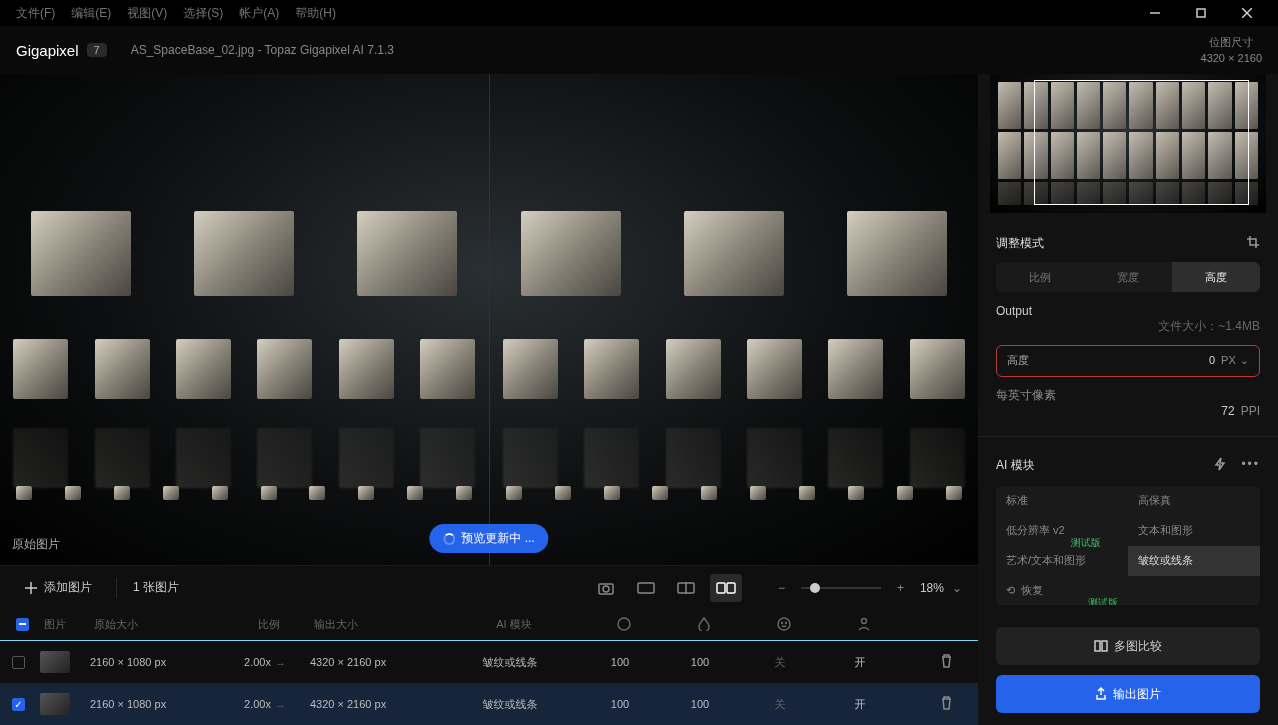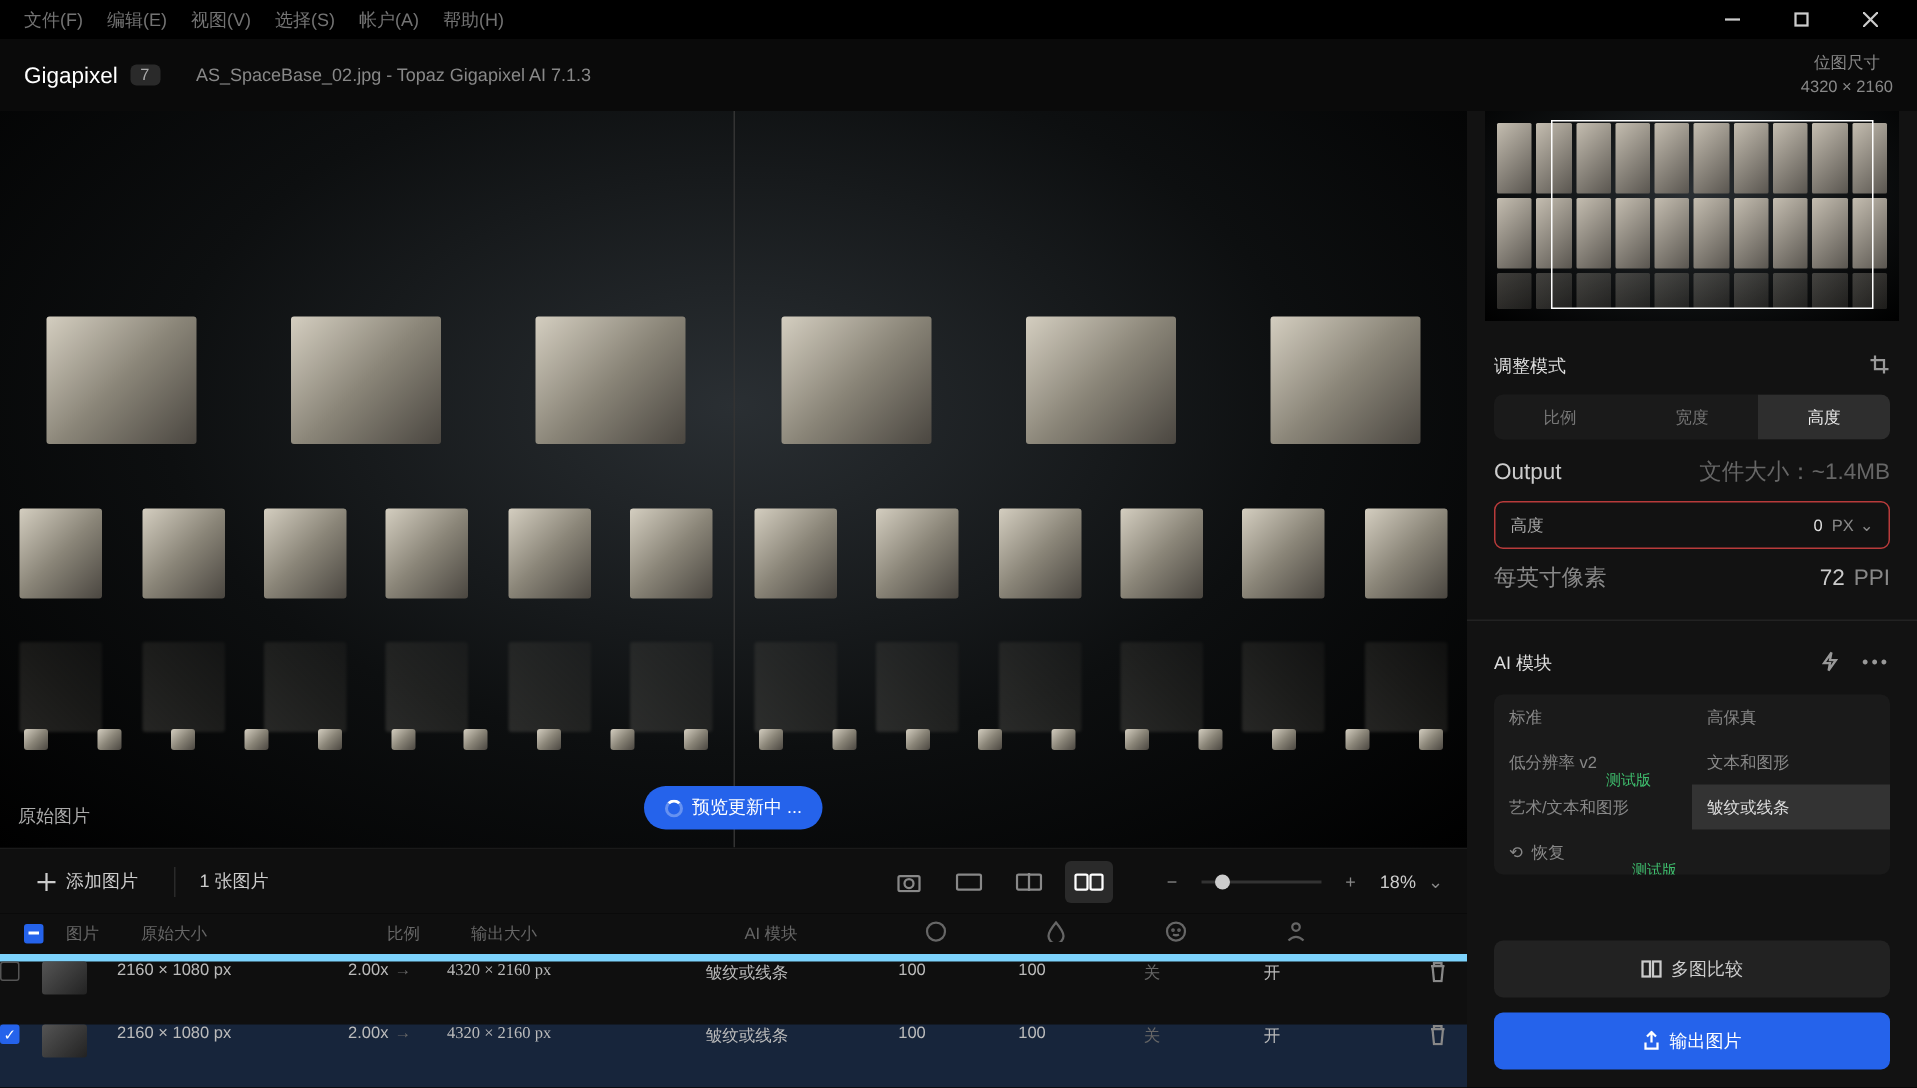--- a/index.html
+++ b/index.html
@@ -33,48 +33,48 @@
 .toolbar { display:flex; align-items:center; height:44px; padding:0 16px; background:#0f0f0f; border-top:1px solid #1a1a1a; gap:8px; }
 .add-btn { display:flex; align-items:center; gap:6px; color:#ccc; cursor:pointer; padding:4px 8px; }
 .divider { width:1px; height:20px; background:#2a2a2a; margin:0 8px; }
 .toolbar-fill { flex:1; }
 .view-btn { width:32px; height:28px; display:flex; align-items:center; justify-content:center; cursor:pointer; border-radius:4px; color:#888; }
 .view-btn.active { background:#2a2a2a; color:#fff; }
 .zoom-track { width:80px; height:2px; background:#333; position:relative; margin:0 8px; }
 .zoom-thumb { width:10px; height:10px; background:#ccc; border-radius:50%; position:absolute; top:-4px; left:12%; }
 .zoom-val { color:#ccc; font-size:12px; display:flex; align-items:center; gap:4px; margin-left:8px; }
 .table { background:#0f0f0f; }
-.thead { display:flex; align-items:center; height:32px; padding:0 16px; color:#666; font-size:11px; border-bottom:5px solid #7dd3fc; }
-.trow { display:flex; align-items:flex-start; height:42px; padding:0 0; font-size:11px; color:#bbb; }
+.thead { display:flex; align-items:center; height:32px; padding:0 16px; color:#666; font-size:11px; border-bottom:1px solid #7dd3fc; }
+.trow { display:flex; align-items:center; height:42px; padding:0 12px; font-size:11px; color:#bbb; }
 .trow.sel { background:#17253b; }
 .col-check { width:28px; }
 .col-thumb { width:50px; }
 .col-size { width:130px; }
 .col-ratio { width:90px; text-align:center; display:flex; align-items:center; justify-content:center; gap:4px; }
-.col-out { width:130px;font-family:Liberation Serif, serif; }
+.col-out { width:130px; }
 .col-model { width:140px; text-align:center; }
 .col-num { width:80px; text-align:center; }
 .col-btn { width:80px; text-align:center; }
 .col-trash { margin-left:auto; width:40px; text-align:center; color:#888; cursor:pointer; }
 .thumb { width:30px; height:22px; background:linear-gradient(135deg,#555,#222); border-radius:2px; }
 .chk { width:13px; height:13px; border:1px solid #555; border-radius:2px; cursor:pointer; }
 .chk.on { background:#2563eb; border-color:#2563eb; color:#fff; display:flex; align-items:center; justify-content:center; font-size:10px; }
 .chk.mixed { background:#2563eb; border-color:#2563eb; }
 .chk.mixed::after { content:""; display:block; width:7px; height:2px; background:#fff; margin:4px auto; }
 .right { width:300px; background:#121212; display:flex; flex-direction:column; overflow-y:auto; }
 .nav-thumb { margin:0 12px 12px; height:140px; background:radial-gradient(ellipse at center 40%,#2a2f33 0%,#0d0f10 60%,#000 100%); position:relative; }
 .nav-thumb-inner { position:absolute; left:16%; top:4%; right:6%; bottom:6%; border:1px solid #fff; }
 .nav-robots { position:absolute; inset:8px; display:grid; grid-template-columns:repeat(10,1fr); grid-template-rows:1fr 1fr .5fr; gap:3px; }
 .nav-robot { background:linear-gradient(135deg,#c4bdb0,#5a5650); border-radius:1px; }
 .panel-head { display:flex; align-items:center; padding:10px 18px; color:#ddd; font-size:12px; }
 .panel-head-icon { margin-left:auto; color:#999; cursor:pointer; }
 .seg3 { display:flex; margin:0 18px 12px; background:#1a1a1a; border-radius:6px; overflow:hidden; height:30px; }
 .seg3 > div { flex:1; display:flex; align-items:center; justify-content:center; cursor:pointer; color:#777; font-size:11px; }
 .seg3 > div.on { background:#2e2e2e; color:#eee; }
-.field-row { display:flex; align-items:center; padding:0 18px; margin-bottom:10px; font-size:15px; }
+.field-row { display:flex; padding:0 18px; margin-bottom:10px; font-size:12px;flex-direction:column; }
 .field-row .lab { color:#888; }
 .field-row .val { margin-left:auto; color:#ccc; }
 .highlight-box { margin:0 18px 10px; border:1px solid #b83b3b; border-radius:6px; height:32px; display:flex; align-items:center; padding:0 10px; font-size:11px; }
 .highlight-box .lab { color:#aaa; }
 .highlight-box .val { margin-left:auto; color:#ddd; }
 .unit { color:#888; margin-left:6px; }
 .chev { margin-left:4px; color:#888; }
 .sep { height:1px; background:#222; margin:8px 0; }
 .ai-head { display:flex; align-items:center; padding:12px 18px; color:#ddd; font-size:12px; }
 .ai-icons { margin-left:auto; display:flex; gap:14px; color:#999; }

